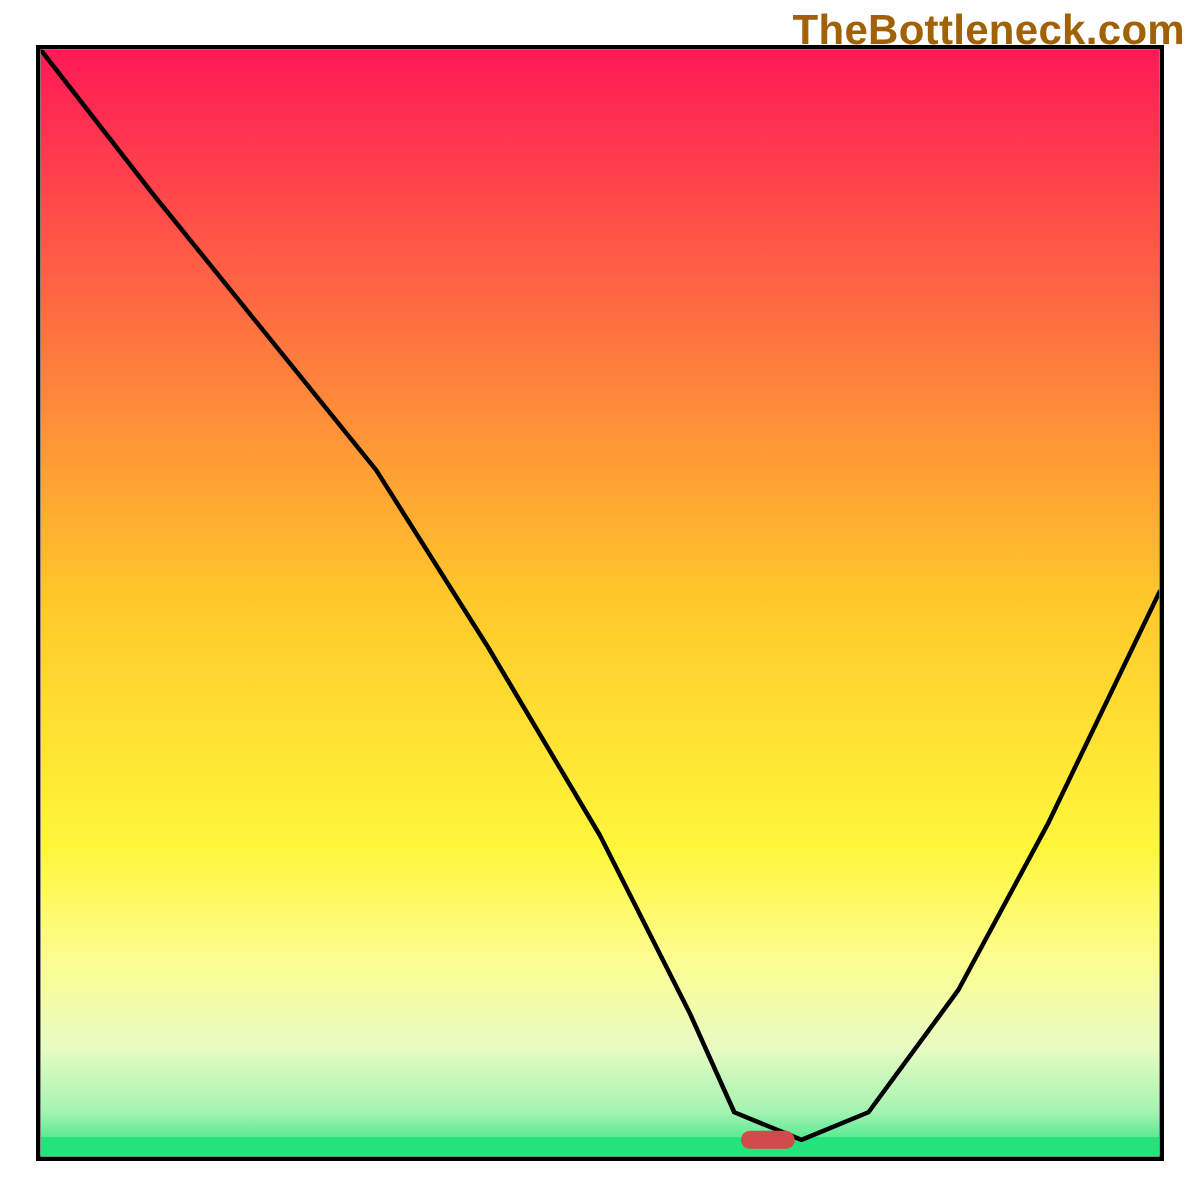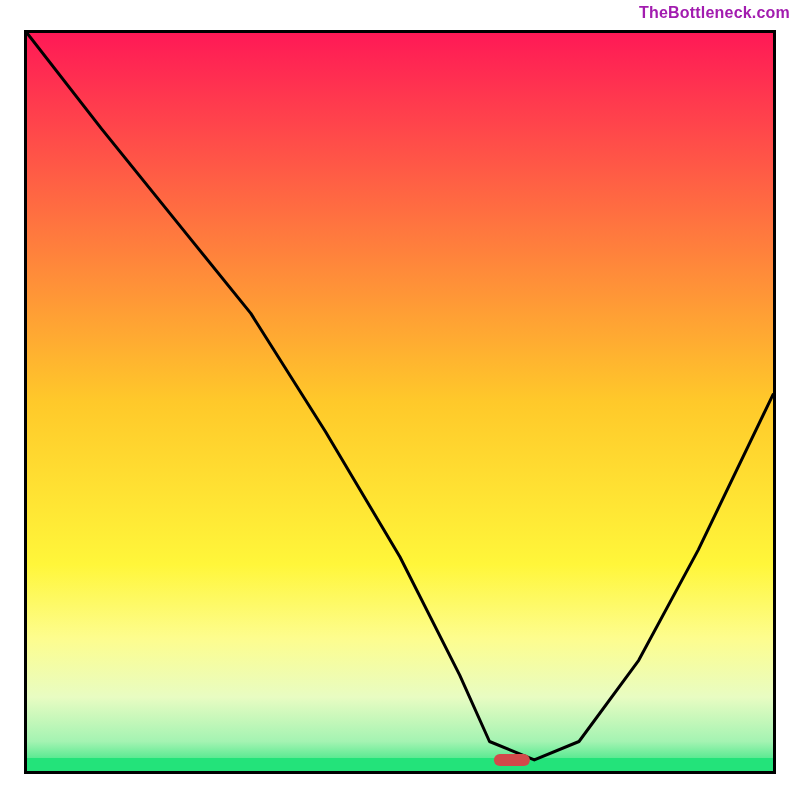--- a/index.html
+++ b/index.html
@@ -13,22 +13,22 @@
   .frame {
     position: relative;
     width: 800px;
     height: 800px;
     background: #fff;
   }
   .watermark {
     position: absolute;
     top: 4px;
     right: 10px;
-    color: #a21caf;
-    font-size: 16px;
+    color: #a16207;
+    font-size: 28px;
     font-weight: 600;
     letter-spacing: 0.2px;
   }
   .plot-border {
     position: absolute;
     left: 24px;
     top: 30px;
     width: 752px;
     height: 744px;
     border: 3px solid #000;

